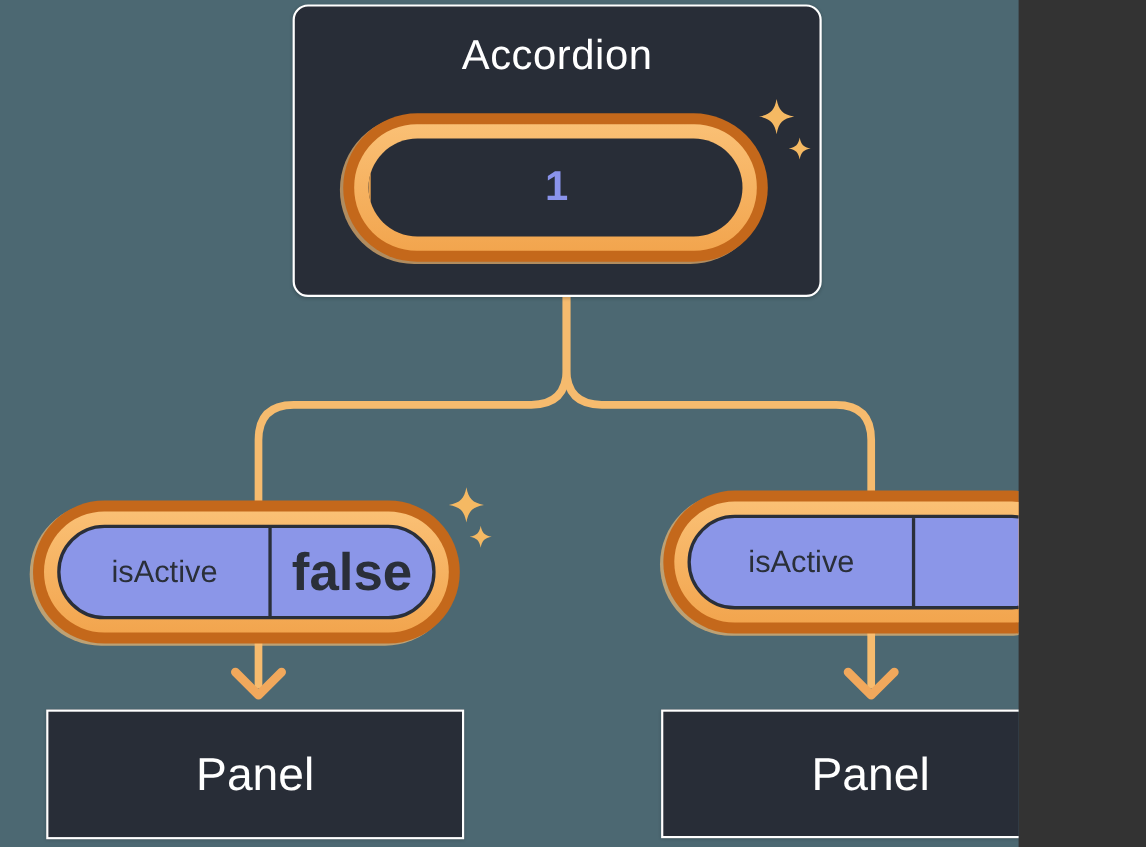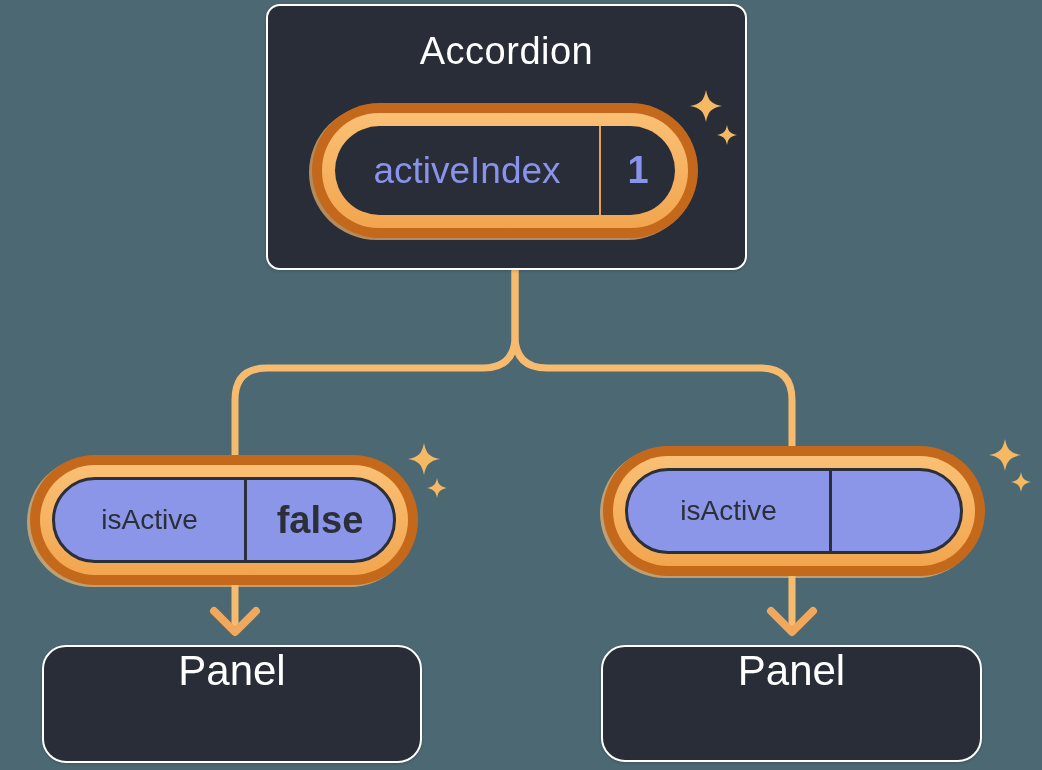--- a/index.html
+++ b/index.html
@@ -1,17 +1,17 @@
 <!DOCTYPE html>
 <html style="--background: #4C6872; --node-fill: #282D37; --node-border: #FFFFFF; --text-light: #FFFFFF; --ring-outer: #C4681B; --band-light: #FAC075; --band-dark: #F2A54E; --pill-purple: #8B96E8; --purple-text: #8A93EB; --dark-text: #2A2F39; --state-divider: #E8A14E; --connector: #F6BB6E; --arrow: #F1A85C; --sparkle: #F5B963;"><head>
 <meta charset="utf-8">
 <style>
   html,body{margin:0;padding:0;background:#333;}
   .canvas{
-    position:relative;width:1042px;height:770px;overflow:hidden;
+    position:relative;width:926px;height:770px;overflow:hidden;
     background:var(--background);
     font-family:"Liberation Sans", sans-serif;
   }
   svg.layer{position:absolute;left:0;top:0;width:1042px;height:770px;}
   svg.lines{z-index:1;}
   svg.sparkles{z-index:3;pointer-events:none;}
   .branch{fill:none;stroke:var(--connector);stroke-width:7;stroke-linejoin:round;stroke-linecap:butt;}
   .arrowhead{fill:none;stroke:var(--arrow);stroke-width:8;stroke-linecap:round;stroke-linejoin:round;}
   .sparkle{fill:var(--sparkle);}
 
@@ -19,21 +19,21 @@
     position:absolute;box-sizing:border-box;z-index:2;
     background:var(--node-fill);
     border:2.5px solid var(--node-border);
     box-shadow:0 1px 3px rgba(0,0,0,.18);
   }
   .accordion{left:266px;top:4px;width:481px;height:266px;border-radius:14px;}
   .accordion-title{
     position:absolute;left:0;right:0;top:24px;text-align:center;
     color:var(--text-light);font-size:38px;font-weight:500;letter-spacing:.5px;
   }
-  .panel{display:flex;justify-content:center;border-radius:24px;
+  .panel{display:flex;align-items:center;justify-content:center;border-radius:0;
     color:var(--text-light);font-size:42px;font-weight:400;}
   .panel.left{left:42px;top:645px;width:380px;height:118px;}
   .panel.right{left:601px;top:645px;width:381px;height:117px;}
 
   
   .pill{position:absolute;box-sizing:border-box;z-index:2;background:var(--ring-outer);
     box-shadow:-3px 2px 0 0 rgba(250,192,117,.65);}
   .pill-band{width:100%;height:100%;box-sizing:border-box;
     background:linear-gradient(180deg,var(--band-light),var(--band-dark));}
   .pill-core{width:100%;height:100%;box-sizing:border-box;display:flex;overflow:hidden;}
@@ -44,21 +44,21 @@
   .state-pill .pill-core{border-radius:45px;background:var(--node-fill);}
   .state-pill .seg-label{flex:0 0 264px;color:var(--purple-text);font-size:37px;}
   .state-pill .divider{width:2px;background:var(--state-divider);}
   .state-pill .seg-value{flex:1;color:var(--purple-text);font-size:38px;font-weight:700;}
 
   .prop-pill{width:388px;height:130px;border-radius:65px;padding:10px;}
   .prop-pill .pill-band{border-radius:55px;padding:12px;}
   .prop-pill .pill-core{border-radius:43px;background:var(--pill-purple);border:3px solid var(--dark-text);}
   .prop-pill .seg-label{color:var(--dark-text);font-size:28px;}
   .prop-pill .divider{width:3px;background:var(--dark-text);}
-  .prop-pill .seg-value{flex:1;color:var(--dark-text);font-size:38px;font-weight:700;}
+  .prop-pill .seg-value{flex:1;color:var(--dark-text);font-size:48px;font-weight:700;}
   .prop-pill.left{left:30px;top:455px;}
   .prop-pill.left .seg-label{flex:0 0 189px;}
   .prop-pill.right{left:603px;top:446px;width:382px;}
   .prop-pill.right .seg-label{flex:0 0 201px;}
 </style>
 </head>
 <body>
 
 <div class="canvas">
 
@@ -69,21 +69,20 @@
     <path class="arrowhead" d="M771,611 L792,632 L813,611"></path>
   </svg>
 
   <div class="node accordion">
     <div class="accordion-title">Accordion</div>
   </div>
 
   <div class="pill state-pill">
     <div class="pill-band">
       <div class="pill-core">
-        <div class="seg seg-label">activeIndex</div>
         <div class="divider"></div>
         <div class="seg seg-value">1</div>
       </div>
     </div>
   </div>
 
   <div class="pill prop-pill left">
     <div class="pill-band">
       <div class="pill-core">
         <div class="seg seg-label">isActive</div>

